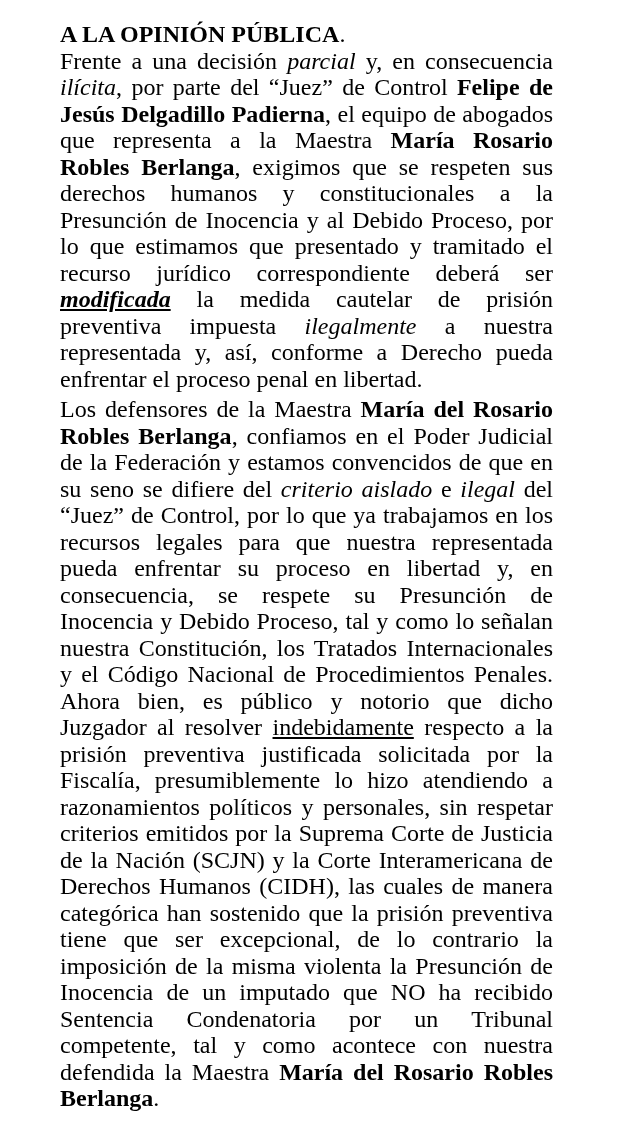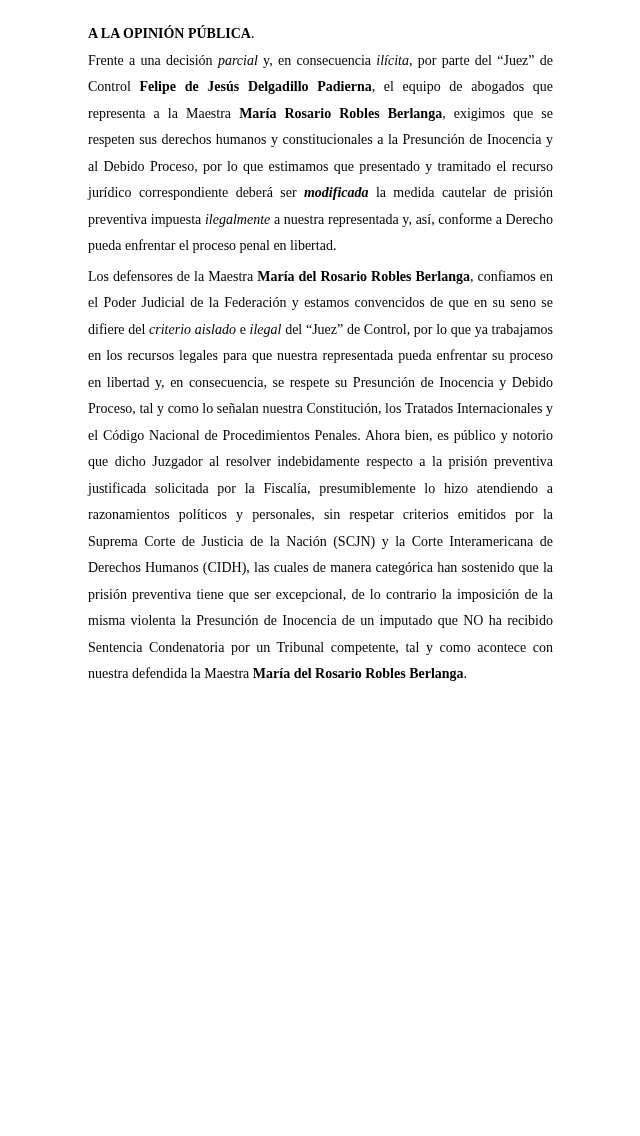--- a/index.html
+++ b/index.html
@@ -7,36 +7,36 @@
     padding: 0;
     width: 640px;
     height: 1136px;
     background: #ffffff;
     overflow: hidden;
   }
   .page {
     box-sizing: border-box;
     width: 640px;
     height: 1136px;
-    padding: 21px 87px 0 88px;
+    padding: 21px 87px 0 60px;
     font-family: "Liberation Serif", serif;
-    font-size: 14px;
+    font-size: 24px;
     line-height: 26.5px;
     color: #000000;
   }
   .block {
     text-align: justify;
     text-justify: inter-word;
   }
   .block.gap {
     margin-top: 4px;
   }
   .run-b { font-weight: bold; }
   .run-i { font-style: italic; }
-  .run-u { }
+  .run-u { text-decoration: underline; }
 </style>
 </head>
 <body style="background: rgb(255, 255, 255);">
 
 <div class="page">
   <div id="doc" style="color: rgb(0, 0, 0);">
       <div class="block"><span class="run-b">A LA OPINIÓN PÚBLICA</span><span>.</span></div>
       <div class="block"><span>Frente a una decisión </span><span class="run-i">parcial</span><span> y, en consecuencia </span><span class="run-i">ilícita</span><span>, por parte del “Juez” de Control </span><span class="run-b">Felipe de Jesús Delgadillo Padierna</span><span>, el equipo de abogados que representa a la Maestra </span><span class="run-b">María Rosario Robles Berlanga</span><span>, exigimos que se respeten sus derechos humanos y constitucionales a la Presunción de Inocencia y al Debido Proceso, por lo que estimamos que presentado y tramitado el recurso jurídico correspondiente deberá ser </span><span class="run-b run-i run-u">modificada</span><span> la medida cautelar de prisión preventiva impuesta </span><span class="run-i">ilegalmente</span><span> a nuestra representada y, así, conforme a Derecho pueda enfrentar el proceso penal en libertad.</span></div>
       <div class="block gap"><span>Los defensores de la Maestra </span><span class="run-b">María del Rosario Robles Berlanga</span><span>, confiamos en el Poder Judicial de la Federación y estamos convencidos de que en su seno se difiere del </span><span class="run-i">criterio aislado</span><span> e </span><span class="run-i">ilegal</span><span> del “Juez” de Control, por lo que ya trabajamos en los recursos legales para que nuestra representada pueda enfrentar su proceso en libertad y, en consecuencia, se respete su Presunción de Inocencia y Debido Proceso, tal y como lo señalan nuestra Constitución, los Tratados Internacionales y el Código Nacional de Procedimientos Penales. Ahora bien, es público y notorio que dicho Juzgador al resolver </span><span class="run-u">indebidamente</span><span> respecto a la prisión preventiva justificada solicitada por la Fiscalía, presumiblemente lo hizo atendiendo a razonamientos políticos y personales, sin respetar criterios emitidos por la Suprema Corte de Justicia de la Nación (SCJN) y la Corte Interamericana de Derechos Humanos (CIDH), las cuales de manera categórica han sostenido que la prisión preventiva tiene que ser excepcional, de lo contrario la imposición de la misma violenta la Presunción de Inocencia de un imputado que NO ha recibido Sentencia Condenatoria por un Tribunal competente, tal y como acontece con nuestra defendida la Maestra </span><span class="run-b">María del Rosario Robles Berlanga</span><span>.</span></div>
     </div>

